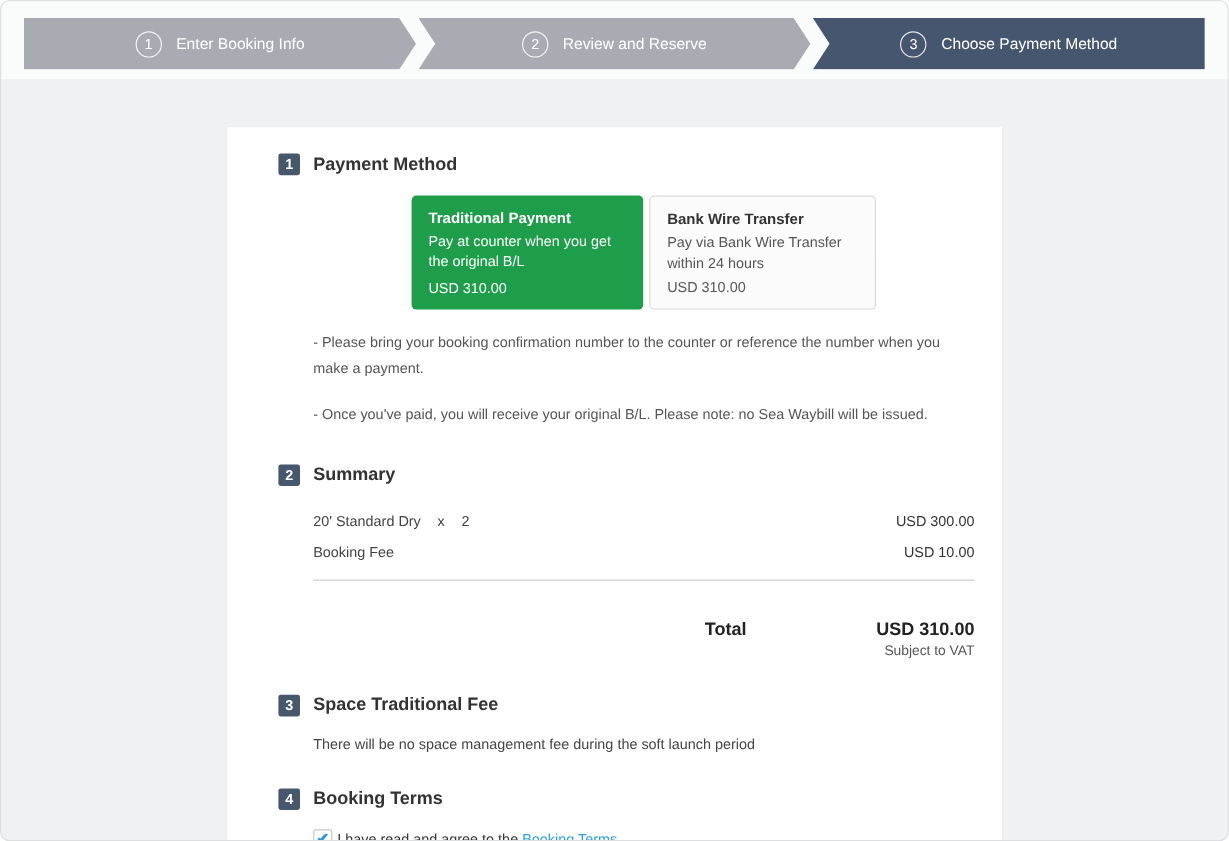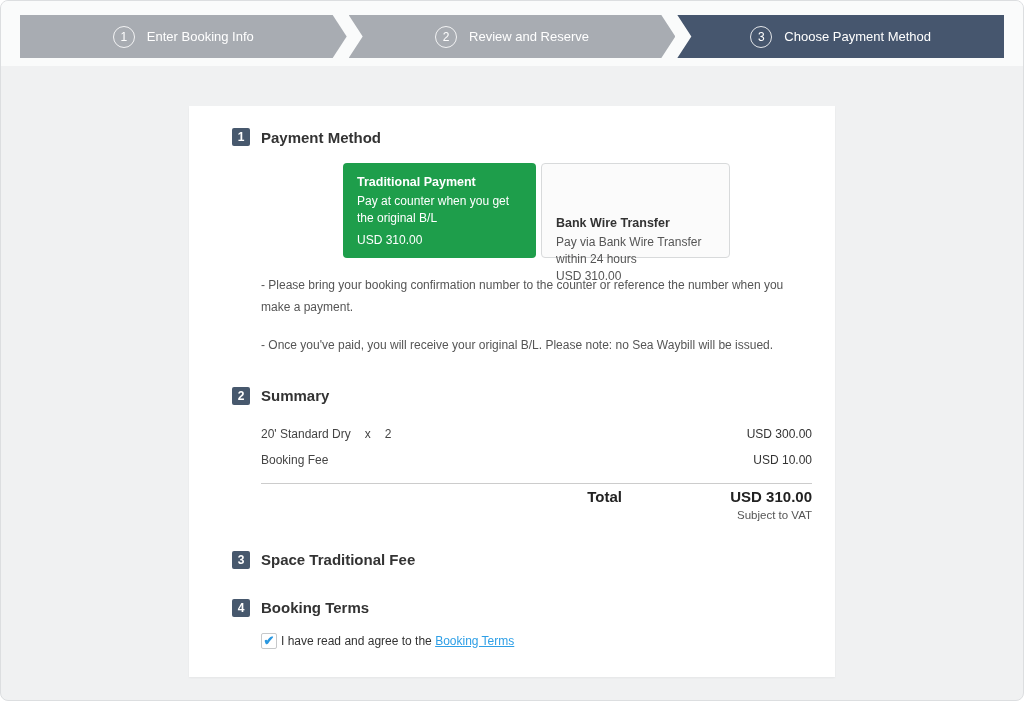--- a/index.html
+++ b/index.html
@@ -82,40 +82,40 @@
     cursor: pointer;
   }
   .pay-card.selected { background: #1e9e4b; color: #ffffff; }
   .pay-card.unselected {
     background: #fbfbfb;
     border: 1px solid #d8dadb;
     color: #555555;
     width: 189px;
   }
   .pay-title { font-size: 12.5px; font-weight: bold; margin-bottom: 4px; }
-  .pay-card.unselected .pay-title { color: #333333; margin-top: 40px; }
+  .pay-card.unselected .pay-title { color: #333333; }
   .pay-desc { font-size: 12px; line-height: 1.45; }
   .pay-price { font-size: 12px; margin-top: auto; }
 
   .notes { margin-top: 16px; }
   .note-line { font-size: 12px; color: #555555; line-height: 1.85; margin-top: 16px; }
 
   
   .summary-rows { margin-top: 16px; }
   .sum-row {
     display: flex; justify-content: space-between; align-items: center;
     font-size: 12px; color: #444444;
     padding: 6px 0;
   }
   .sum-qty { margin-left: 14px; }
   .sum-amount { color: #333333; }
   .sum-divider { border: none; border-top: 1px solid #cccccc; margin: 10px 0 0 0; }
   .total-row {
     display: flex; justify-content: flex-end; align-items: center;
-    margin-top: 4px;
+    margin-top: 32px;
   }
   .total-label { font-size: 15px; font-weight: bold; color: #222222; }
   .total-amount { font-size: 15px; font-weight: bold; color: #222222; width: 190px; text-align: right; }
   .vat-note { text-align: right; font-size: 11.5px; color: #555555; margin-top: 4px; }
 
   .body-text { margin-top: 16px; font-size: 12px; color: #444444; }
 
   
   .terms-row { display: flex; align-items: center; margin-top: 16px; }
   .checkbox {
@@ -206,20 +206,23 @@
         </div>
         <div class="vat-note">Subject to VAT</div>
       </div>
     </div>
 
     <div class="section">
       <div class="section-head">
         <span class="badge">3</span>
         <span class="section-title">Space Traditional Fee</span>
       </div>
+      <div class="section-body">
+        <div class="body-text">There will be no space management fee during the soft launch period</div>
+      </div>
     </div>
 
     <div class="section">
       <div class="section-head">
         <span class="badge">4</span>
         <span class="section-title">Booking Terms</span>
       </div>
       <div class="section-body">
         <div class="terms-row">
           <span class="checkbox">✔</span>

